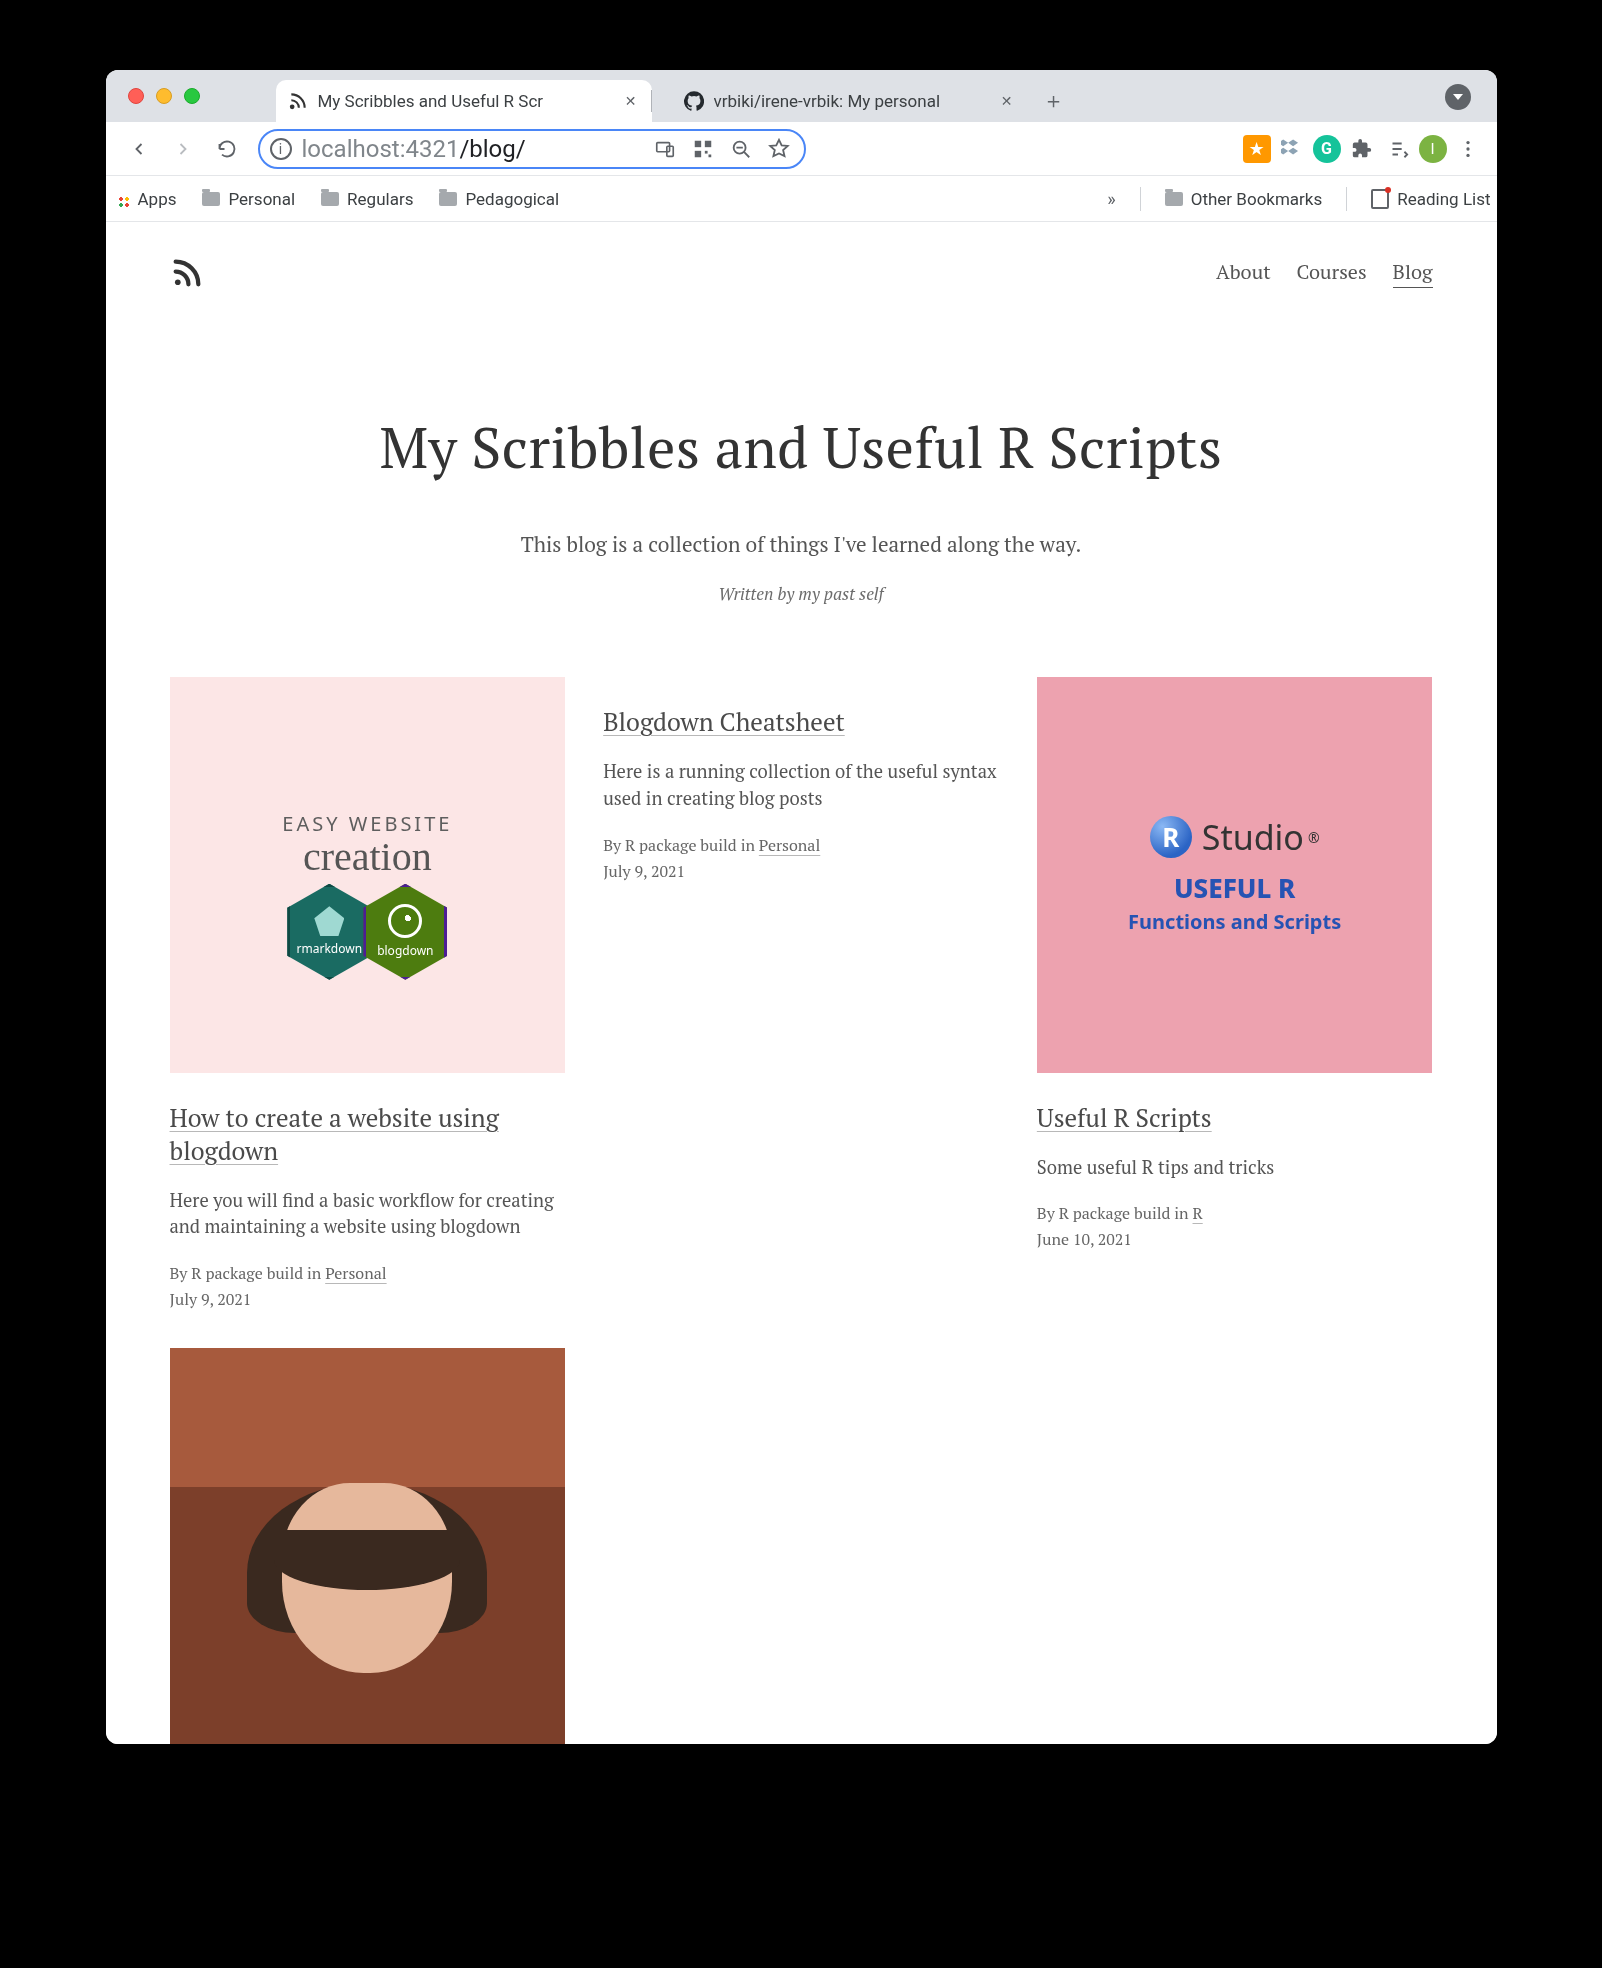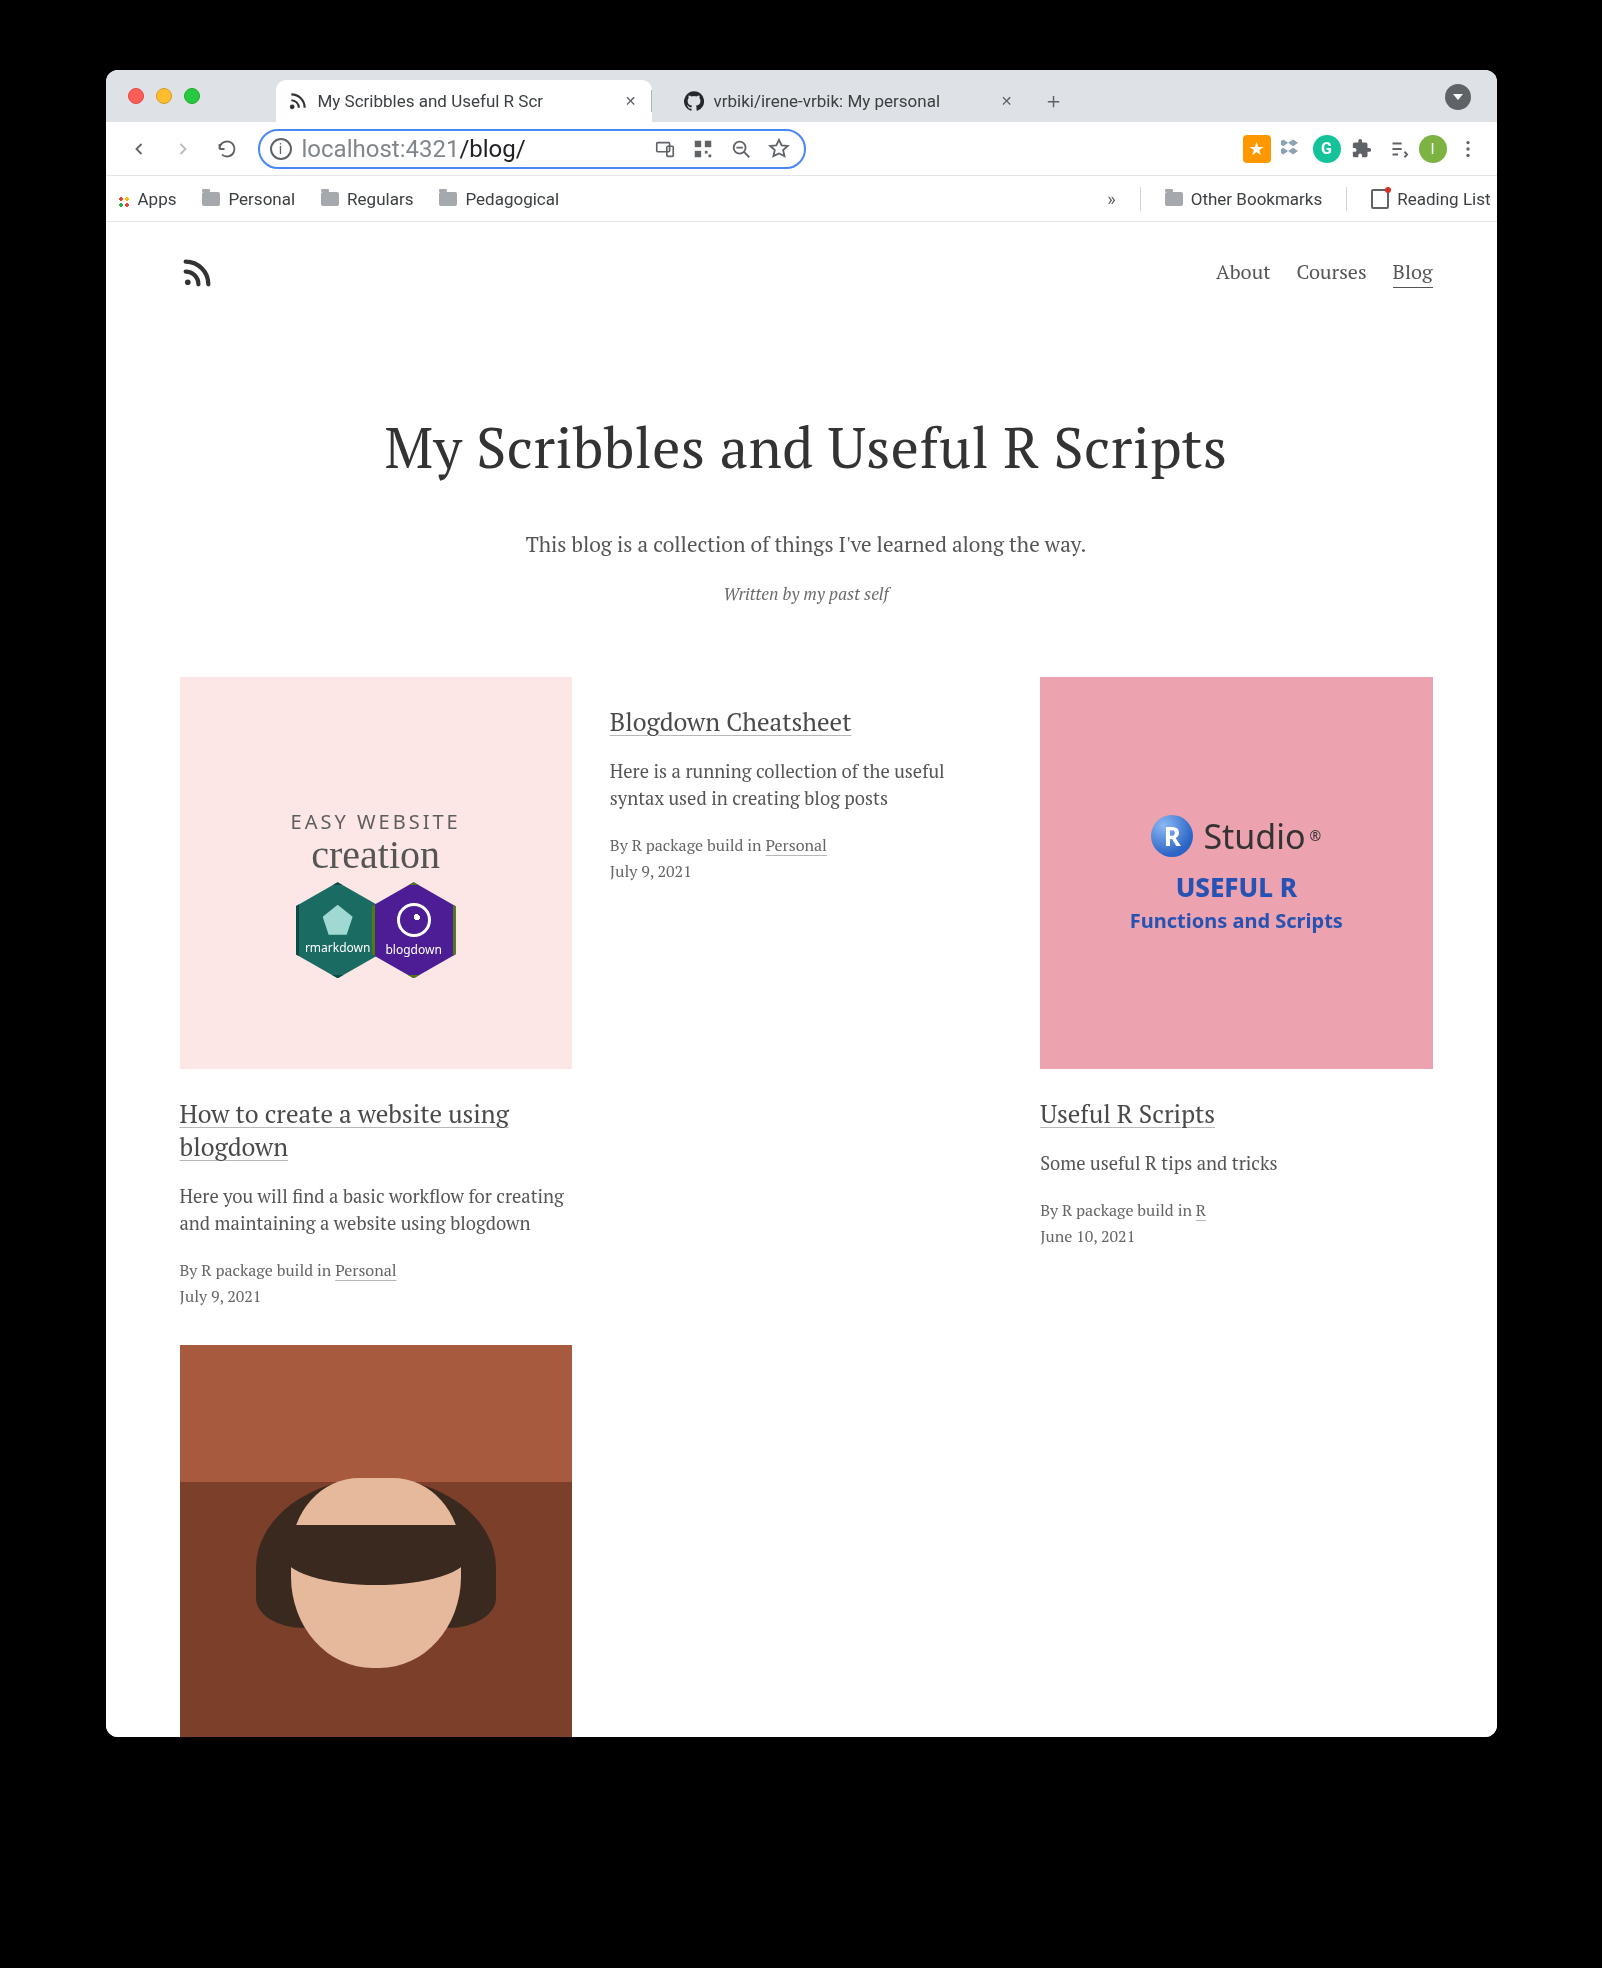--- a/index.html
+++ b/index.html
@@ -180,21 +180,20 @@
   .reading-list-ico::after{
     content:"";position:absolute;top:-4px;right:-4px;width:6px;height:6px;background:#d93025;border-radius:50%;
   }
 
   
   .page {
     background:#fff;
     min-height: 1480px;
     font-family: "Georgia", "PT Serif", serif;
     color:#3f3f3f;
-    padding-left:10px;
   }
   .site-nav {
     display:flex; align-items:center; justify-content:space-between;
     padding: 34px 64px 10px;
   }
   .site-logo svg { width:34px; height:34px; }
   .nav-links { display:flex; gap:26px; font-size:20px; }
   .nav-links a { color:#555; text-decoration:none; cursor:pointer; }
   .nav-links a.active { border-bottom:1.5px solid #555; padding-bottom:2px; }
 
@@ -235,21 +234,21 @@
   .thumb.t1 { background:#fce6e6; flex-direction:column; }
   .thumb.t1 .l1{font-family:system-ui;letter-spacing:3px;color:#5e5e5e;font-size:20px;margin-top:40px;}
   .thumb.t1 .l2{font-family:cursive;font-size:40px;color:#555;margin-top:-4px;}
   .thumb.t1 .hexes{display:flex;gap:-10px;margin-top:4px;}
   .hex{width:84px;height:96px;clip-path:polygon(50% 0,100% 25%,100% 75%,50% 100%,0 75%,0 25%);
        display:flex;flex-direction:column;align-items:center;justify-content:center;
        color:#fff;font-size:12px;font-family:system-ui;}
   .hex.teal{background:#1a6b62;border:3px solid #0e4a44;margin-right:-8px;}
   .hex.teal::before{content:"";width:30px;height:30px;background:#9fd9d2;
                     clip-path:polygon(20% 100%,0 40%,50% 0,100% 40%,80% 100%);margin-bottom:4px;}
-  .hex.orange{background:#4c1d95;border:3px solid #4d7c0f;}
+  .hex.orange{background:#4d7c0f;border:3px solid #4c1d95;}
   .hex.orange::before{content:"";width:28px;height:28px;border:3px solid #fff;border-radius:50%;
                       background:radial-gradient(circle at 60% 40%,#fff 3px,transparent 3px);margin-bottom:4px;}
 
   .thumb.t2 { background:#f3f3f3; flex-direction:column; color:#5b4a3e; }
   .thumb.t2 .circ{width:62px;height:62px;border:2px solid #5b4a3e;border-radius:50%;
                   display:flex;align-items:center;justify-content:center;margin-bottom:8px;}
   .thumb.t2 .circ::after{content:"";width:0;height:0;border-left:10px solid transparent;
                          border-right:10px solid transparent;border-bottom:20px solid #5b4a3e;
                          transform:translateY(-2px);}
   .thumb.t2 .big{font-family:serif;letter-spacing:2px;font-size:22px;}

